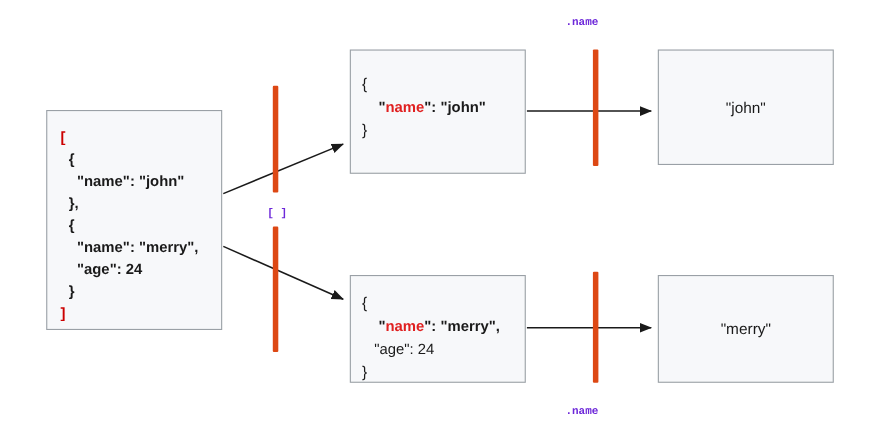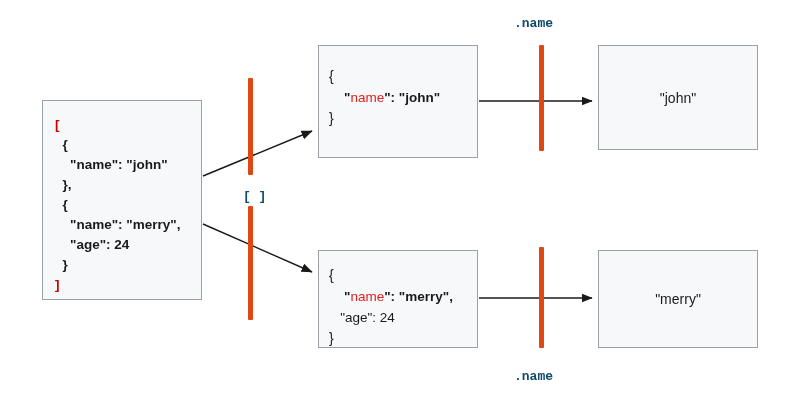--- a/index.html
+++ b/index.html
@@ -65,21 +65,21 @@
     left: 10px;
     font-family: "Liberation Sans", sans-serif;
     font-size: 13.5px;
     color: #1a1a1a;
     line-height: 21px;
     white-space: pre;
   }
   #obj-box-1 .obj-code { top: 20px; }
   #obj-box-2 .obj-code { top: 14px; }
   .brace { font-weight: normal; font-size: 14px; }
-  .key-red { color: #e02020; font-weight: normal; }
+  .key-red { color: #e02020; font-weight: bold; }
   .q { color: #1a1a1a; font-weight: bold; }
   .val-bold { font-weight: bold; }
   .val-plain { font-weight: normal; }
 
   
   #res-box-1 {
     left: 598px;
     top: 45px;
     width: 160px;
     height: 105px;
@@ -112,23 +112,23 @@
   }
   #pipe-1 { left: 248px; top: 78px;  height: 97px; }
   #pipe-2 { left: 248px; top: 206px; height: 114px; }
   #pipe-3 { left: 539px; top: 45px;  height: 106px; }
   #pipe-4 { left: 539px; top: 247px; height: 101px; }
 
   
   .mono-label {
     position: absolute;
     font-family: "Liberation Mono", monospace;
-    font-size: 13px;
+    font-size: 10px;
     font-weight: bold;
-    color: #0c4a6e;
+    color: #6d28d9;
     white-space: pre;
   }
   #label-top    { left: 514px; top: 16px; }
   #label-bottom { left: 514px; top: 369px; }
   #label-array  { left: 243px; top: 189px; }
 
   
   #arrow-layer {
     position: absolute;
     left: 0;

